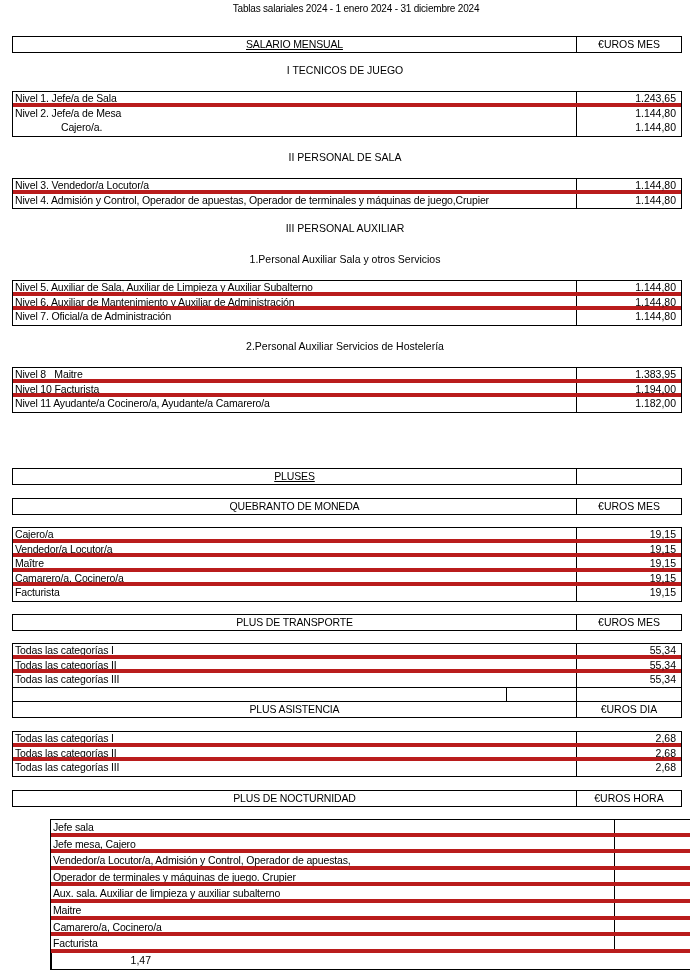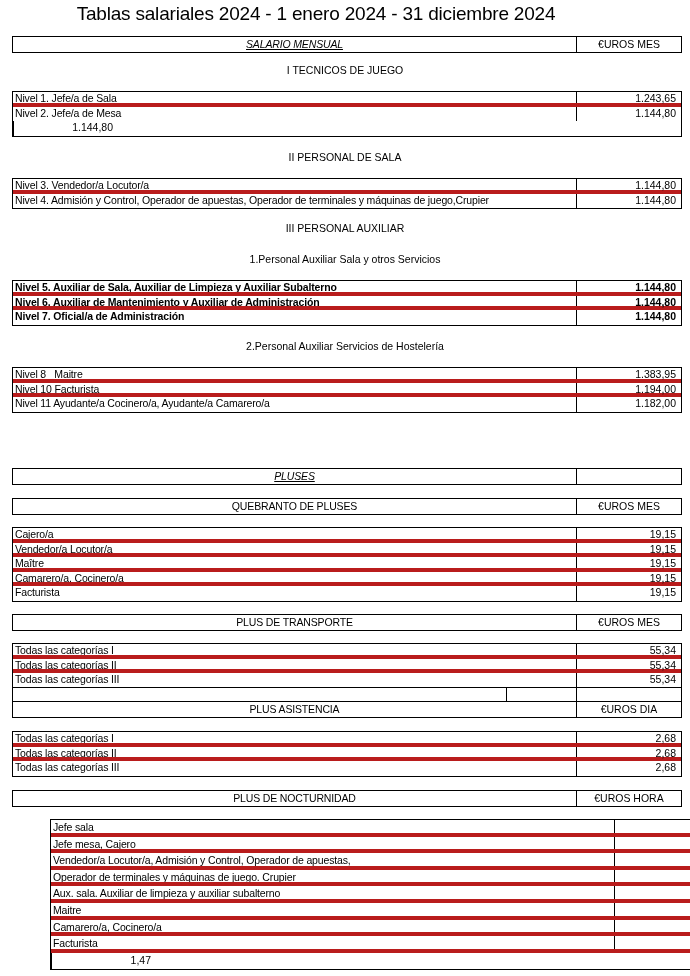--- a/index.html
+++ b/index.html
@@ -1,26 +1,26 @@
 <!DOCTYPE html>
 <html><head>
 <meta charset="utf-8">
 <style>
   html, body { margin:0; padding:0; background:#ffffff; }
   body { width:690px; height:976px; position:relative; font-family:"Liberation Sans", sans-serif; color:#000; overflow:hidden; }
-  .title { position:absolute; top:3px; left:0; width:632px; text-align:center; font-size:19px; letter-spacing:-0.2px; }
+  .title { position:absolute; top:3px; left:0; width:632px; text-align:center; font-size:10px; letter-spacing:-0.2px;padding-left:40px; }
   .box { position:absolute; left:12px; width:670px; border:1px solid #000; box-sizing:border-box; }
   .row { display:flex; height:14.6px; border-bottom:4px solid #b91c1c; box-sizing:border-box; font-size:10.5px; line-height:13.6px; }
   .row:last-child { border-bottom:none; }
   .lab { flex:1; padding-left:2px; white-space:nowrap; overflow:hidden; letter-spacing:-0.15px; }
   .val { width:105px; border-left:1px solid #000; text-align:right; padding-right:5px; box-sizing:border-box; }
   .hdr { display:flex; height:15px; font-size:10.5px; line-height:14px; }
   .hdr .lab { text-align:center; padding-left:0; }
   .hdr .val { text-align:center; padding-right:0; }
-  .u { text-decoration:underline;font-style:italic; }
+  .u { text-decoration:underline; }
   .sec { position:absolute; left:0; width:690px; text-align:center; font-size:10.5px; }
   .indent { padding-left:46px; }
   .split { position:absolute; left:493px; top:0; bottom:0; border-left:1px solid #000; }
 </style>
 </head>
 <body>
 
 <div class="title">Tablas salariales 2024 - 1 enero 2024 - 31 diciembre 2024</div>
 
 <div class="box" style="top:36px;">
@@ -35,41 +35,42 @@
 <div class="box" style="top:91px;">
   <div class="row">
       <div class="lab">Nivel 1. Jefe/a de Sala</div>
       <div class="val">1.243,65</div>
     </div>
   <div class="row" style="border-bottom:none;">
       <div class="lab">Nivel 2. Jefe/a de Mesa</div>
       <div class="val">1.144,80</div>
     </div>
   <div class="row">
+      <div class="lab"><span class="indent">Cajero/a.</span></div>
       <div class="val">1.144,80</div>
     </div>
 </div>
 
 <div class="sec" style="top:151px;">II  PERSONAL DE SALA</div>
 
 <div class="box" style="top:178px;">
   <div class="row">
       <div class="lab">Nivel 3. Vendedor/a Locutor/a</div>
       <div class="val">1.144,80</div>
     </div>
   <div class="row">
       <div class="lab">Nivel 4. Admisión y Control, Operador de apuestas, Operador de terminales y máquinas de juego,Crupier</div>
       <div class="val">1.144,80</div>
     </div>
 </div>
 
 <div class="sec" style="top:222px;">III  PERSONAL  AUXILIAR</div>
 <div class="sec" style="top:253px;">1.Personal Auxiliar Sala y otros Servicios</div>
 
-<div class="box" style="top:280px;font-weight:bold;">
+<div class="box" style="top:280px;">
   <div class="row">
       <div class="lab">Nivel 5. Auxiliar de Sala, Auxiliar de Limpieza y Auxiliar Subalterno</div>
       <div class="val">1.144,80</div>
     </div>
   <div class="row">
       <div class="lab">Nivel 6. Auxiliar de Mantenimiento y Auxiliar de Administración</div>
       <div class="val">1.144,80</div>
     </div>
   <div class="row">
       <div class="lab">Nivel 7. Oficial/a de Administración</div>
@@ -96,21 +97,21 @@
 
 <div class="box" style="top:468px;">
   <div class="hdr">
       <div class="lab"><span class="u">PLUSES</span></div>
       <div class="val"></div>
     </div>
 </div>
 
 <div class="box" style="top:498px;">
   <div class="hdr">
-      <div class="lab">QUEBRANTO DE PLUSES</div>
+      <div class="lab">QUEBRANTO DE MONEDA</div>
       <div class="val">€UROS MES</div>
     </div>
 </div>
 
 <div class="box" style="top:527px;">
   <div class="row">
       <div class="lab">Cajero/a</div>
       <div class="val">19,15</div>
     </div>
   <div class="row">

